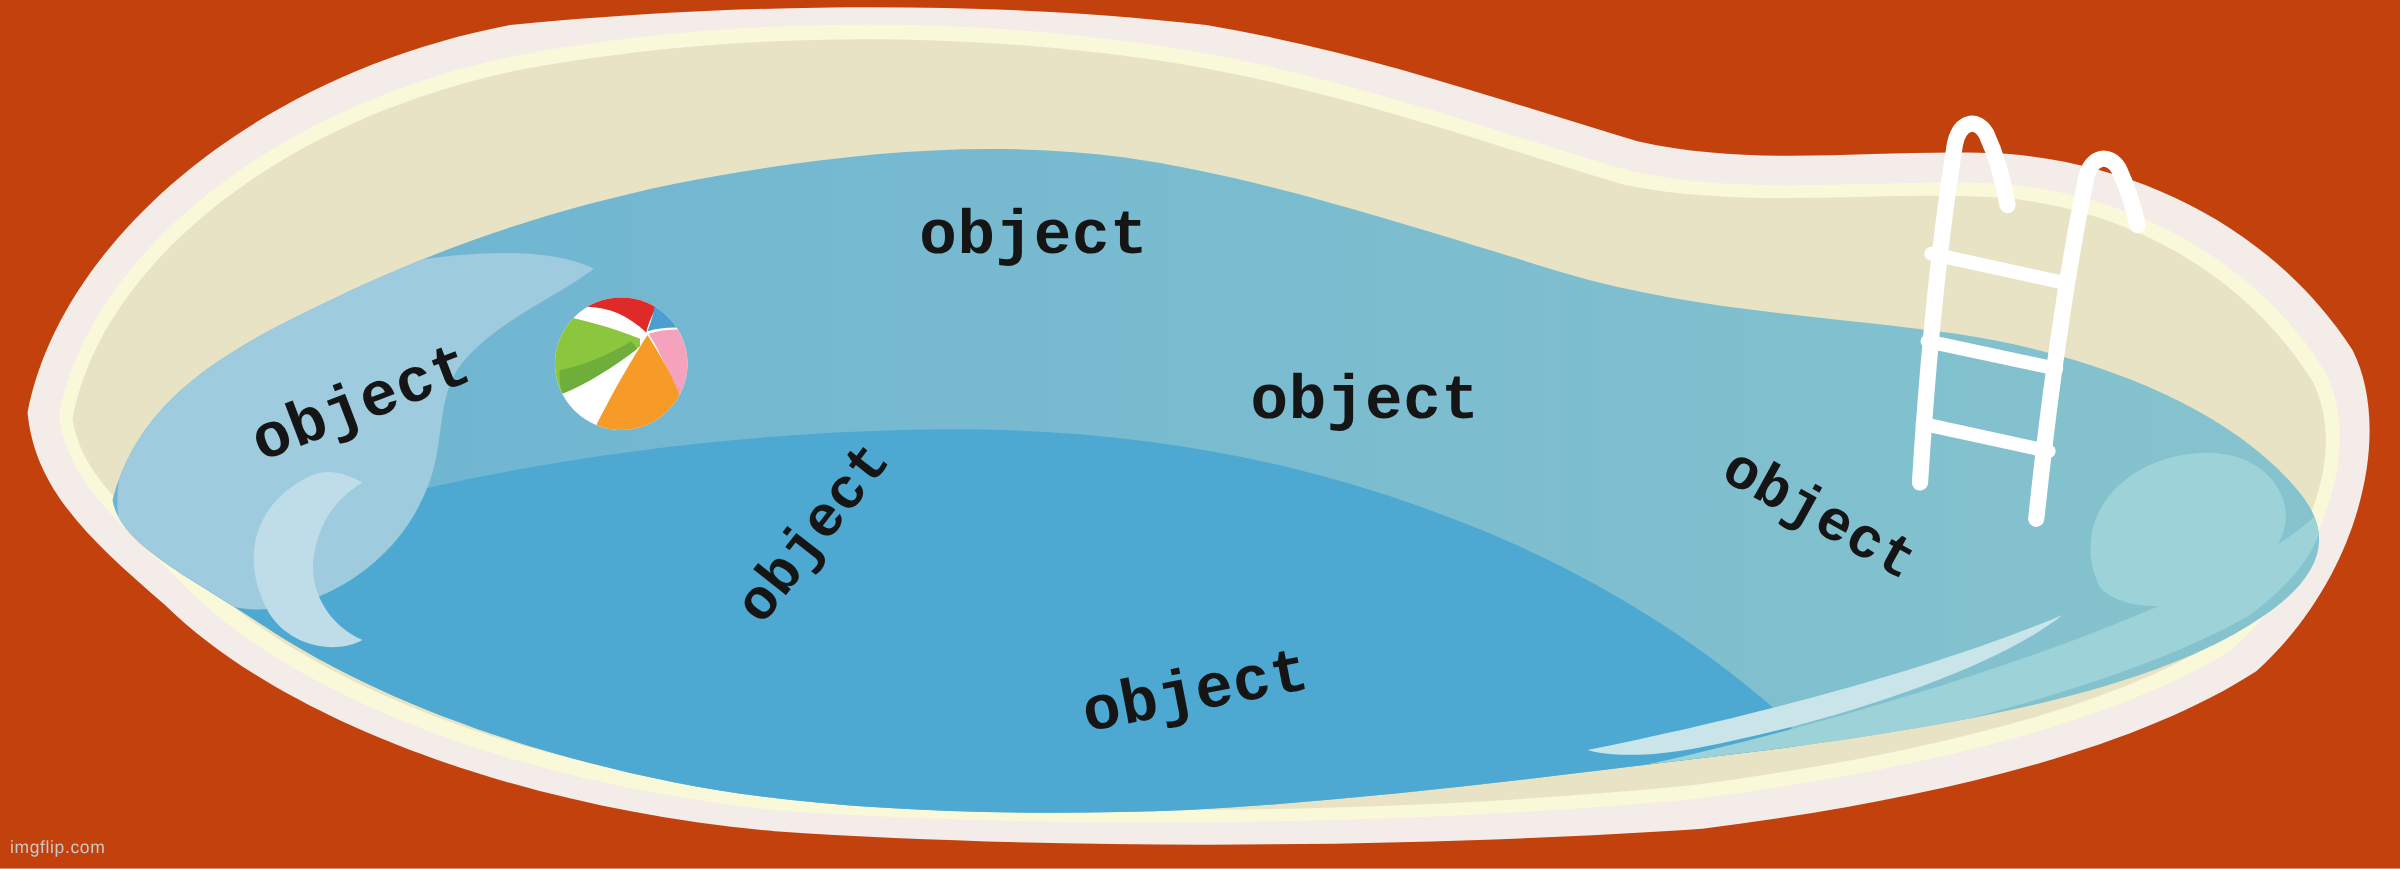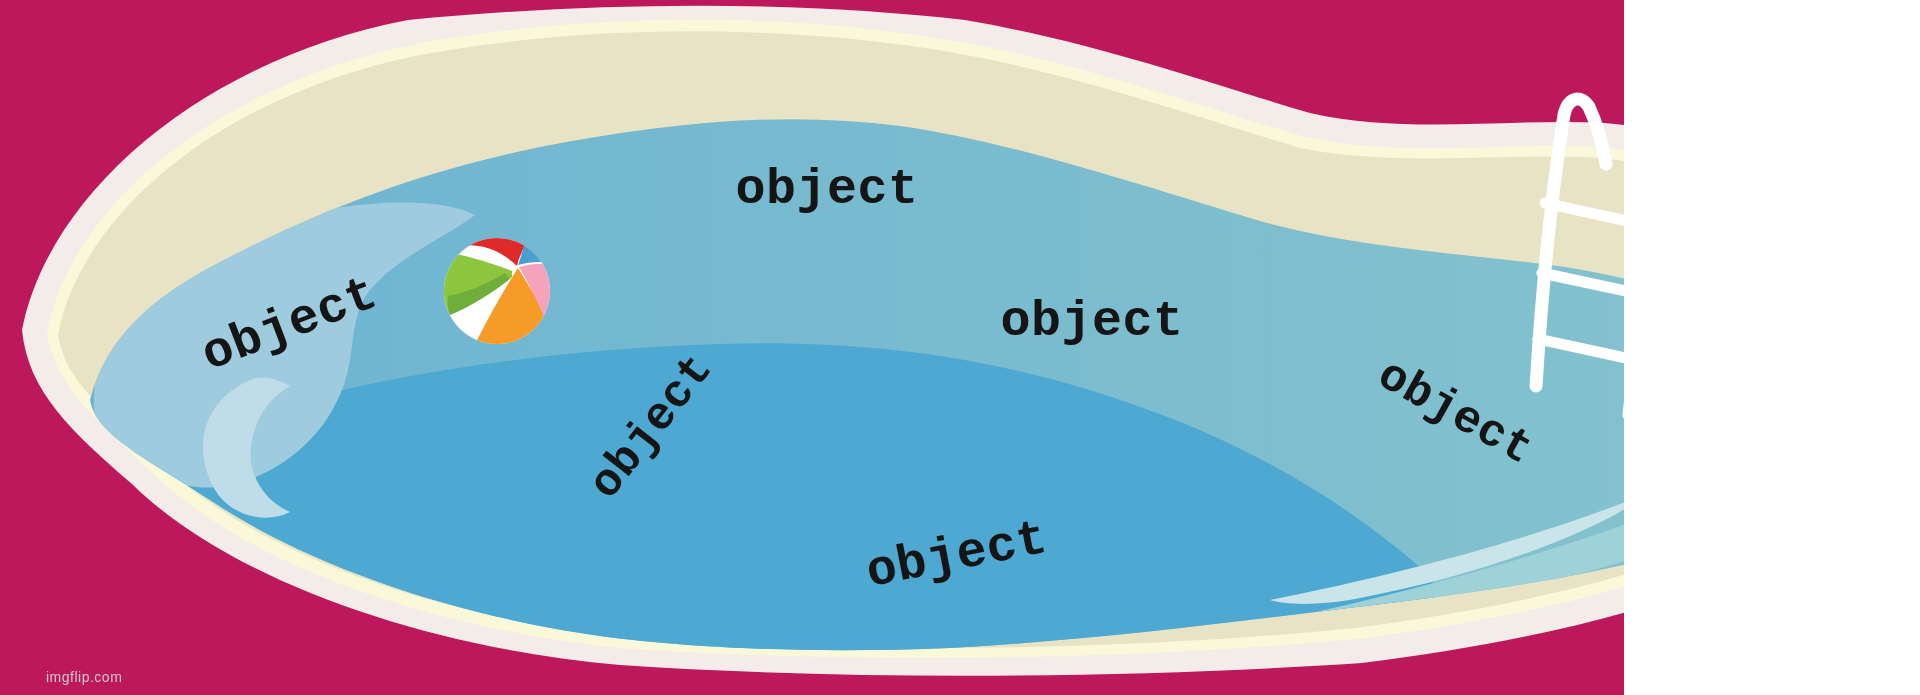--- a/index.html
+++ b/index.html
@@ -1,16 +1,16 @@
 <!DOCTYPE html>
 <html><head>
 <meta charset="utf-8">
 <style>
   html,body{margin:0;padding:0;background:#ffffff;}
-  .stage{position:relative;width:1624px;height:695px;overflow:hidden;background:#be185d;font-family:"Liberation Sans",sans-serif;}
+  .stage{position:relative;width:1920px;height:695px;overflow:hidden;background:#c2410c;font-family:"Liberation Sans",sans-serif;}
   .stage svg{position:absolute;left:0;top:0;}
   .obj-label{
     position:absolute;
     font-family:"Liberation Mono","DejaVu Sans Mono",monospace;
     font-weight:700;
     font-size:50px;
     line-height:1;
     color:#151515;
     white-space:nowrap;
     transform-origin:center;
@@ -18,21 +18,21 @@
   }
   .t1{left:827px;top:190px;transform:translate(-50%,-50%);}
   .t2{left:290px;top:325px;transform:translate(-50%,-50%) rotate(-21deg);}
   .t3{left:652px;top:427px;font-size:46px;transform:translate(-50%,-50%) rotate(-52deg);}
   .t4{left:1092px;top:322px;transform:translate(-50%,-50%);}
   .t5{left:1455px;top:413px;font-size:46px;transform:translate(-50%,-50%) rotate(29deg);}
   .t6{left:957px;top:556px;transform:translate(-50%,-50%) rotate(-11deg);}
   .watermark{
     position:absolute;left:8px;top:669px;
     font-family:"Liberation Sans",sans-serif;
-    font-size:14px;color:#c9c9c9;letter-spacing:0.5px;margin-left:38px;
+    font-size:14px;color:#c9c9c9;letter-spacing:0.5px;
   }
 </style>
 </head>
 <body>
 
 <div class="stage">
 
   <svg width="1920" height="695" viewBox="0 0 1920 695">
     <defs>
       <linearGradient id="waterGrad" x1="0" y1="0" x2="1" y2="0">

